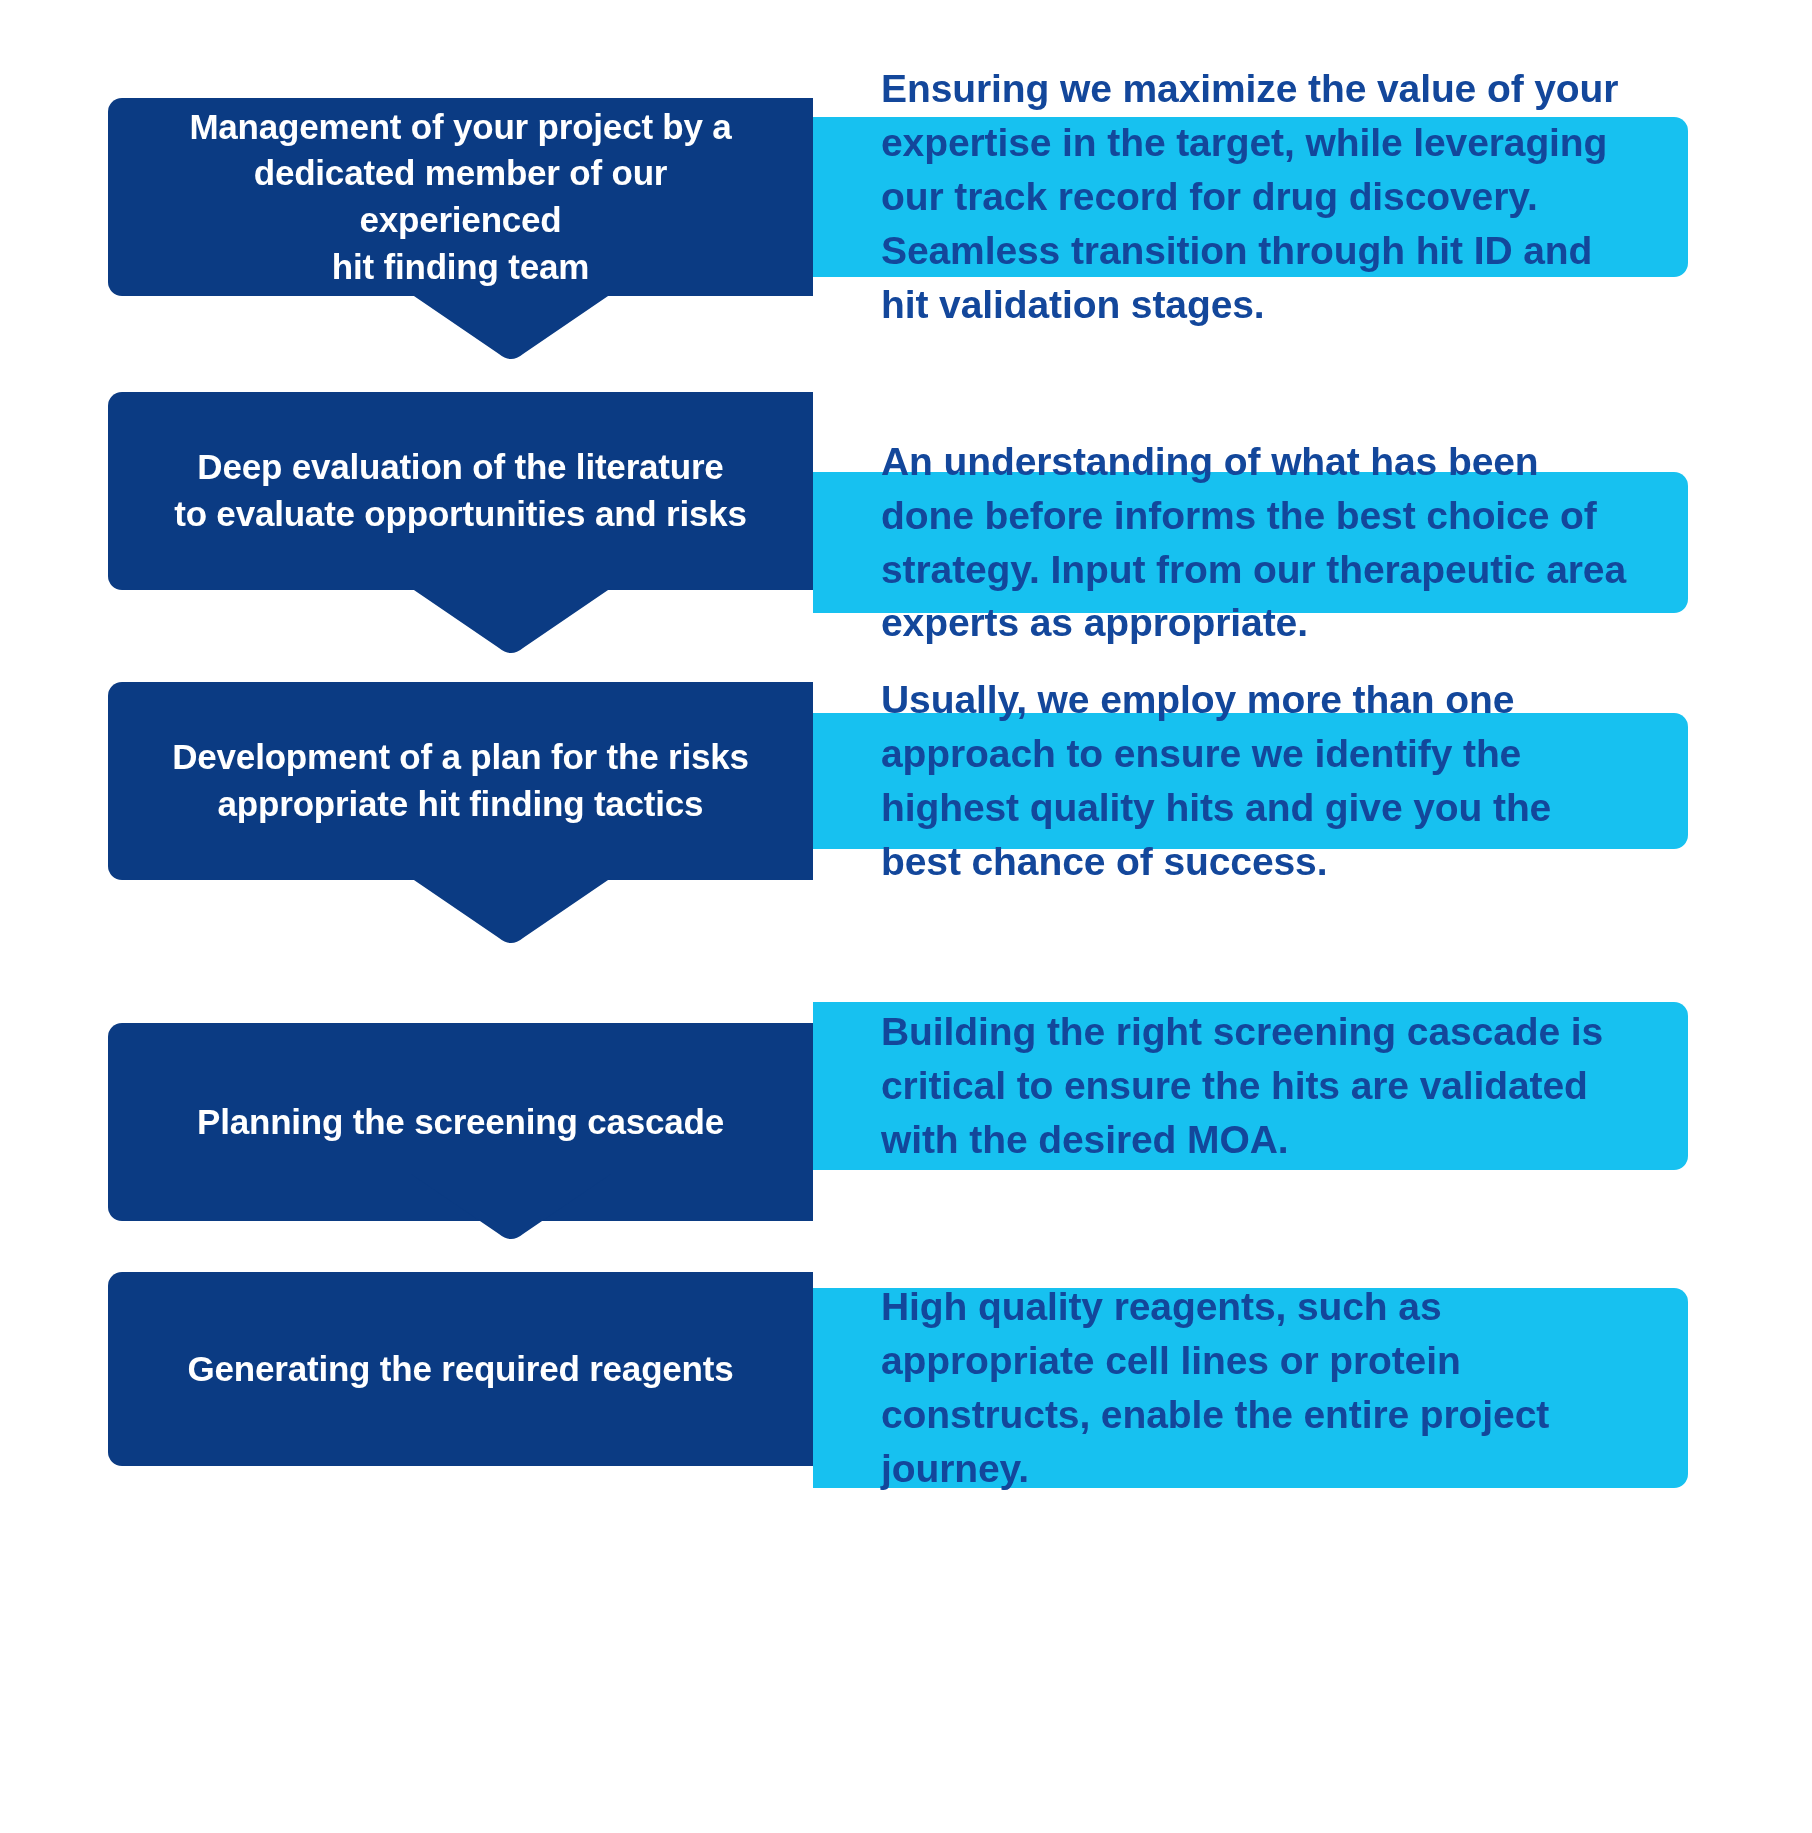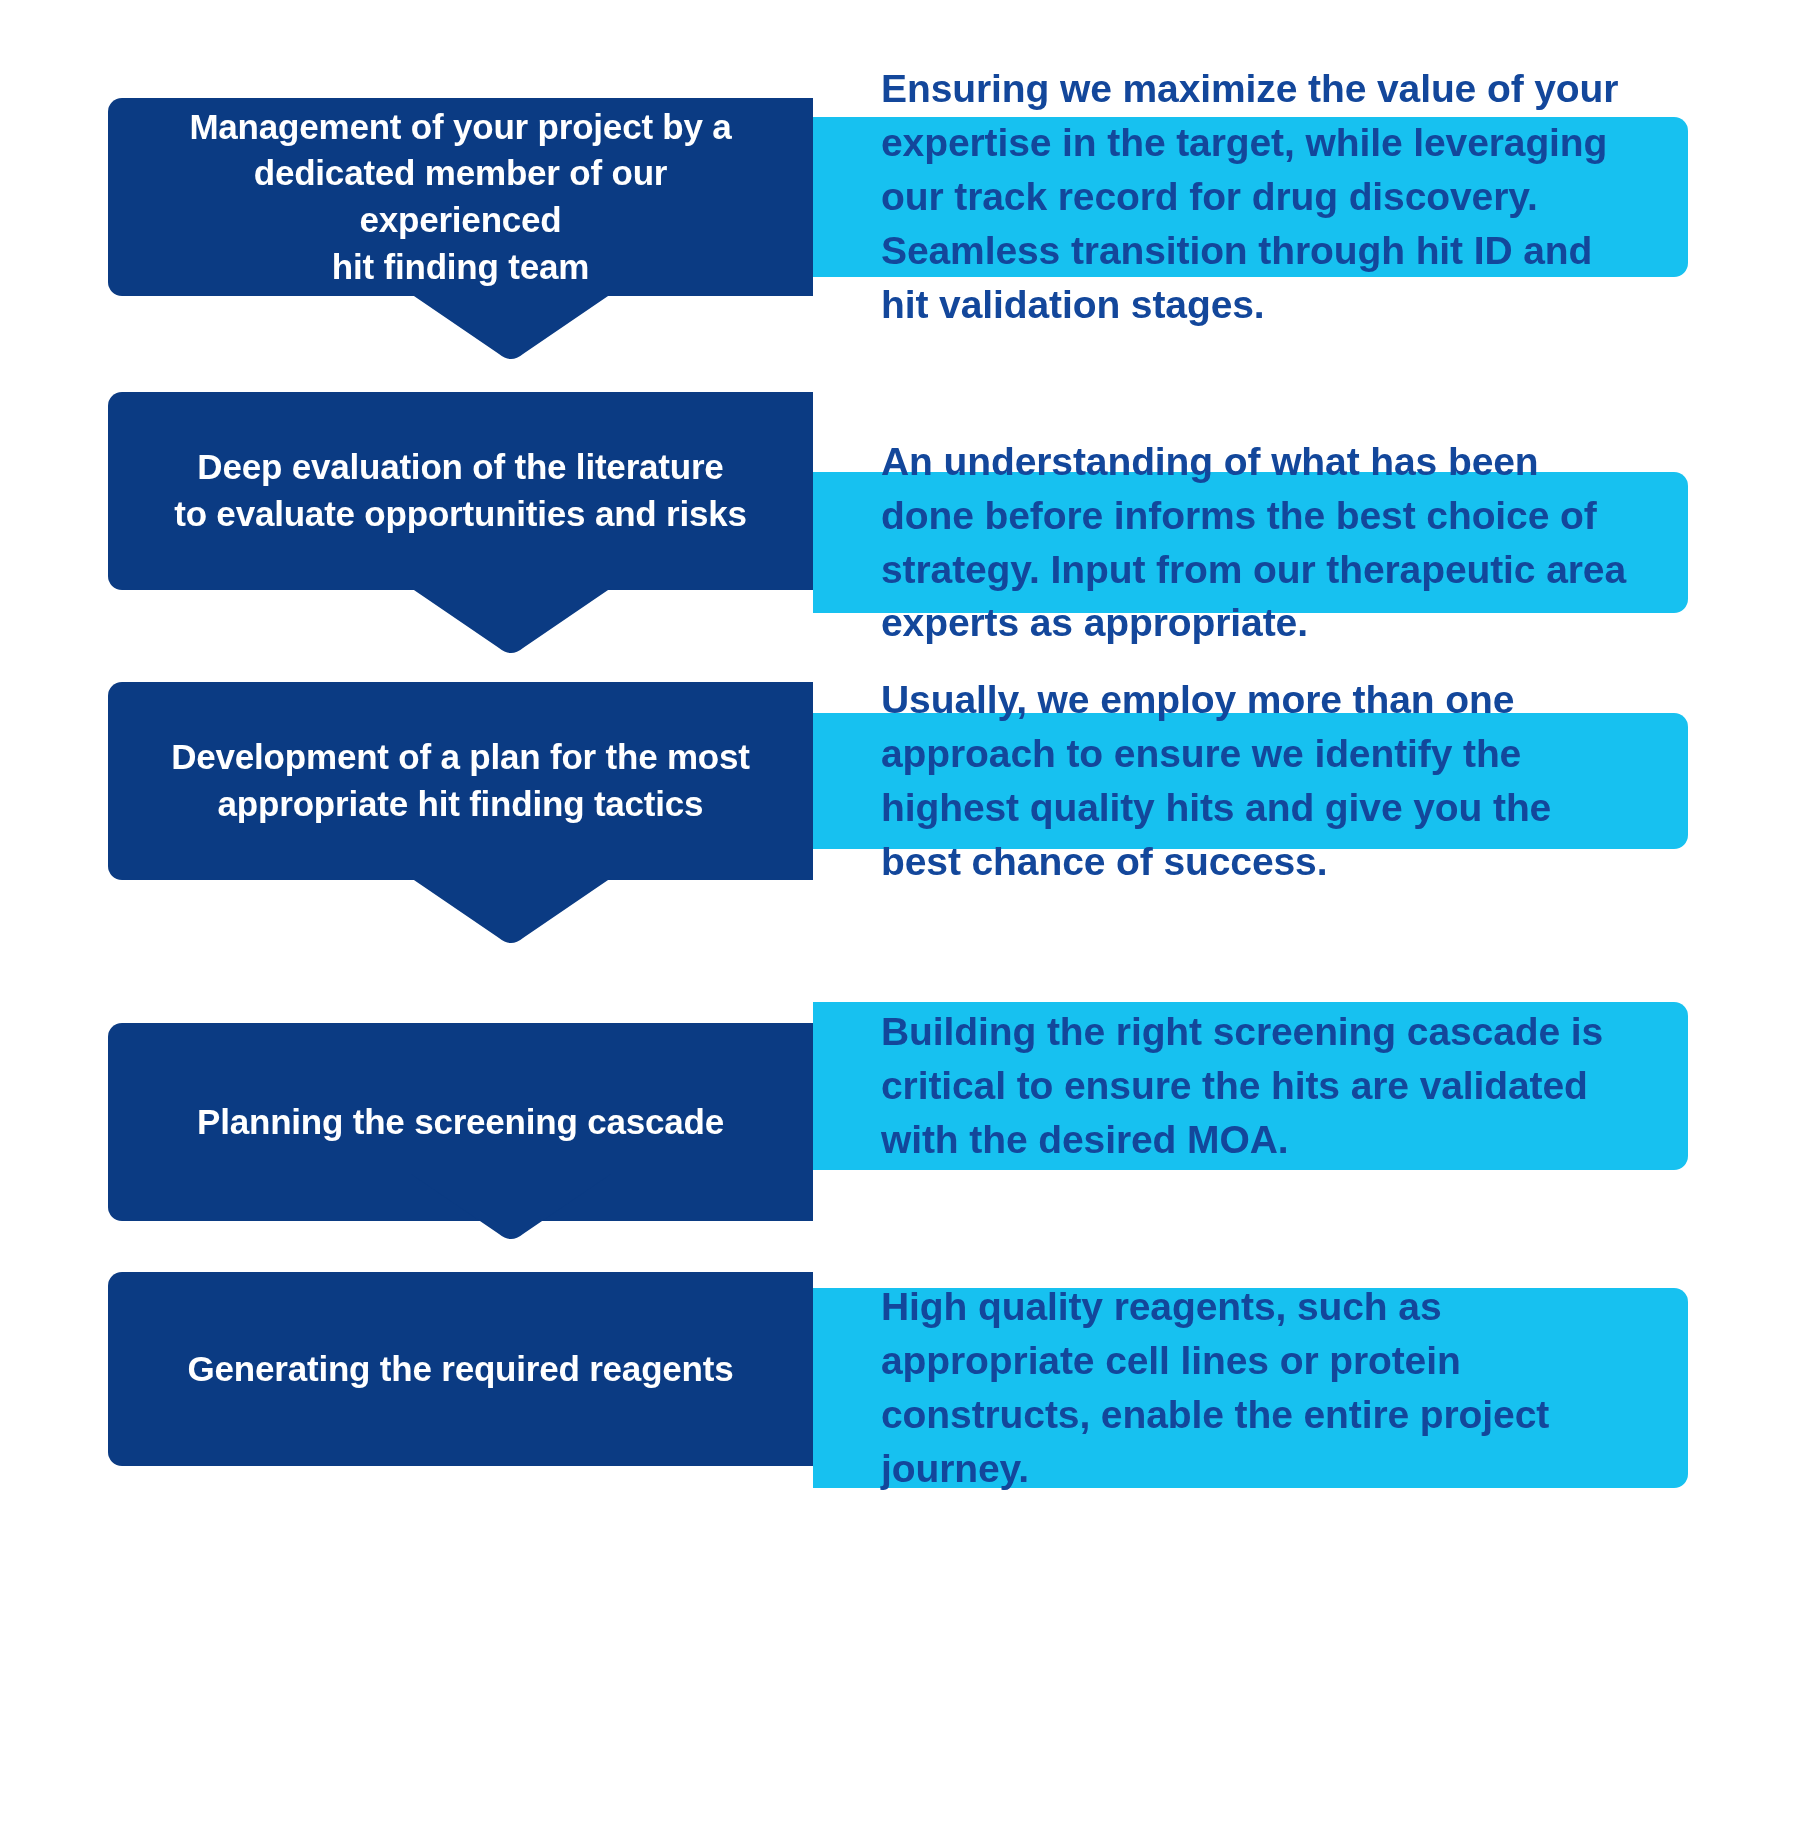--- a/index.html
+++ b/index.html
@@ -151,21 +151,21 @@
     </div>
     <div class="pointer">
       <svg viewBox="0 0 200 66" xmlns="http://www.w3.org/2000/svg">
         <path d="M0 0 H200 L112 60 Q100 70 88 60 Z" fill="#0b3b83"></path>
       </svg>
     </div>
   </div>
 
   <div class="step" id="step-3">
     <div class="title-card">
-      <div class="title-text">Development of a plan for the most
+      <div class="title-text">Development of a plan for the risks
 appropriate hit finding tactics</div>
     </div>
     <div class="desc-card">
       <div class="desc-text">Usually, we employ more than one approach to ensure we identify the highest quality hits and give you the best chance of success.</div>
     </div>
     <div class="pointer">
       <svg viewBox="0 0 200 66" xmlns="http://www.w3.org/2000/svg">
         <path d="M0 0 H200 L112 60 Q100 70 88 60 Z" fill="#0b3b83"></path>
       </svg>
     </div>

